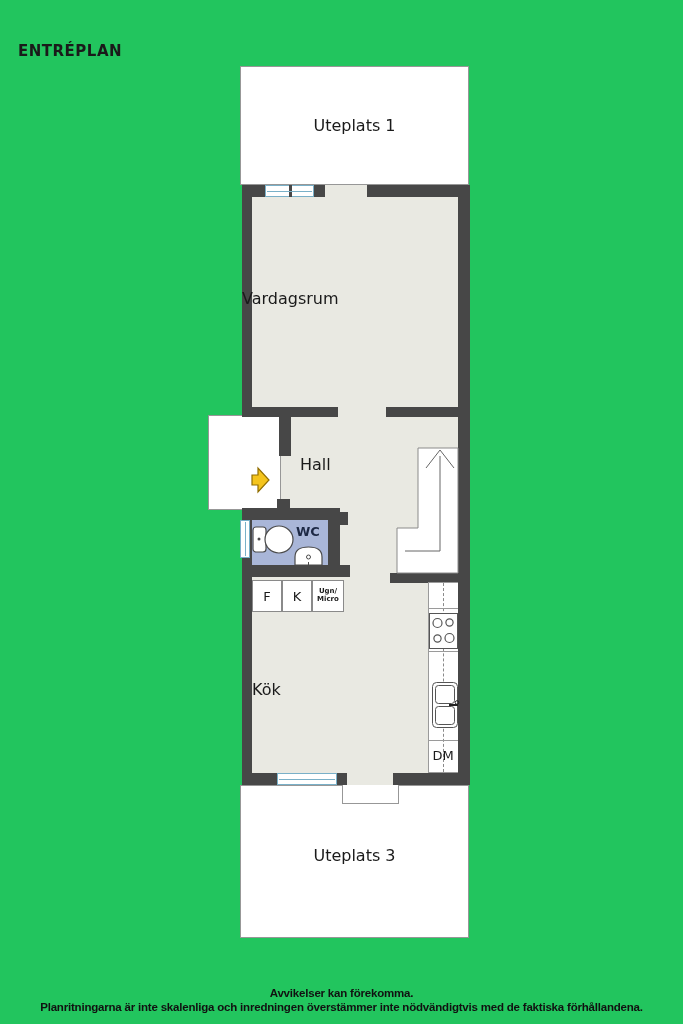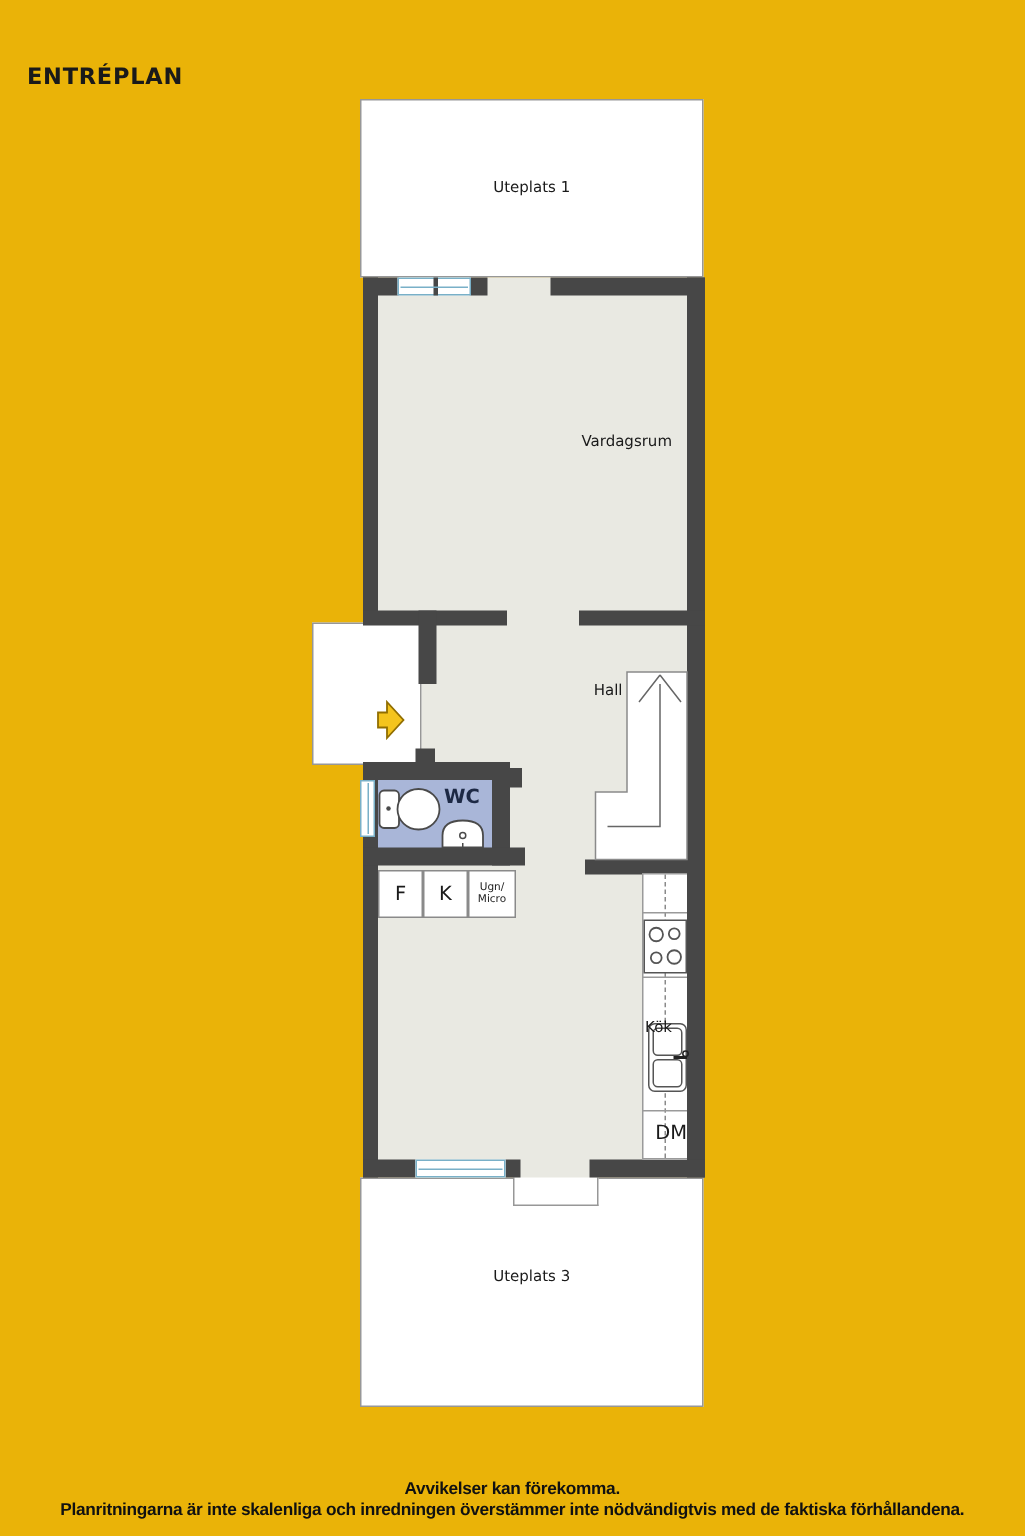--- a/index.html
+++ b/index.html
@@ -1,39 +1,39 @@
 <!DOCTYPE html>
 <html style="--wall: #474747; --floor: #e9e9e2; --wc-floor: #a9b6d8; --window-frame: #79b0c8; --outline: #979797; --fixture: #4a4a4a; --arrow: #f4c41d; --arrow-outline: #916e00; --ink: #1a1a1a; --wc-ink: #1d2945;"><head>
 <meta charset="utf-8">
 <style>
   html,body{margin:0;padding:0;background:#fff;}
   .canvas{
-    position:relative;width:683px;height:1024px;background:#eab308;overflow:hidden;
+    position:relative;width:683px;height:1024px;background:#22c55e;overflow:hidden;
     font-family:"DejaVu Sans","Liberation Sans",sans-serif;color:var(--ink,#1a1a1a);
   }
   .plan-title{position:absolute;left:18px;top:42px;font-size:15px;font-weight:600;letter-spacing:.5px;}
   .patio{position:absolute;background:#fff;border:1.5px solid var(--outline,#979797);
     display:flex;align-items:center;justify-content:center;box-sizing:border-box;}
-  .room-label{position:absolute;font-size:10px;text-align:right;white-space:nowrap;}
+  .room-label{position:absolute;font-size:16px;text-align:left;white-space:nowrap;}
   .floor{position:absolute;background:var(--floor,#e9e9e2);}
   .wall{position:absolute;background:var(--wall,#474747);}
   .wc-floor{position:absolute;background:var(--wc-floor,#a9b6d8);}
   .win{position:absolute;background:#fff;border:1px solid var(--window-frame,#79b0c8);box-sizing:border-box;}
   .win::after{content:"";position:absolute;left:1px;right:1px;top:50%;border-top:1px solid var(--window-frame,#79b0c8);}
   .win-v::after{content:"";position:absolute;top:1px;bottom:1px;left:50%;right:auto;border-top:none;border-left:1px solid var(--window-frame,#79b0c8);}
   .pane-divider{position:absolute;top:-1px;bottom:-1px;width:3px;left:50%;margin-left:-1px;background:var(--wall,#474747);}
   .white-box{position:absolute;background:#fff;border:1px solid var(--outline,#979797);box-sizing:border-box;}
   .porch{border-width:1.5px;}
   .appl{position:absolute;background:#fff;border:1px solid #8a8a8a;box-sizing:border-box;
     display:flex;align-items:center;justify-content:center;font-size:13px;}
-  .appl.small{font-size:7px;font-weight:normal;line-height:1.1;text-align:center;}
+  .appl.small{font-size:7px;font-weight:bold;line-height:1.1;text-align:center;}
   .counter{position:absolute;background:#fff;border:1px solid #9a9a9a;border-right:none;box-sizing:border-box;}
   .counter::after{content:"";position:absolute;top:0;bottom:0;left:14px;border-left:1px dashed #8a8a8a;}
   .counter-line{position:absolute;height:1px;background:#9a9a9a;}
-  .dm-label{position:absolute;font-size:13px;text-align:right;}
+  .dm-label{position:absolute;font-size:13px;text-align:center;}
   .wc-label{position:absolute;font-size:13px;font-weight:600;color:var(--wc-ink,#1d2945);}
   .footer{position:absolute;left:0;right:0;text-align:center;font-family:"Liberation Sans",sans-serif;
     font-size:11.5px;font-weight:bold;letter-spacing:-0.2px;line-height:1.25;white-space:nowrap;color:#111;}
   svg{position:absolute;overflow:visible;}
 </style>
 </head>
 <body>
 
 <div class="canvas">
 

